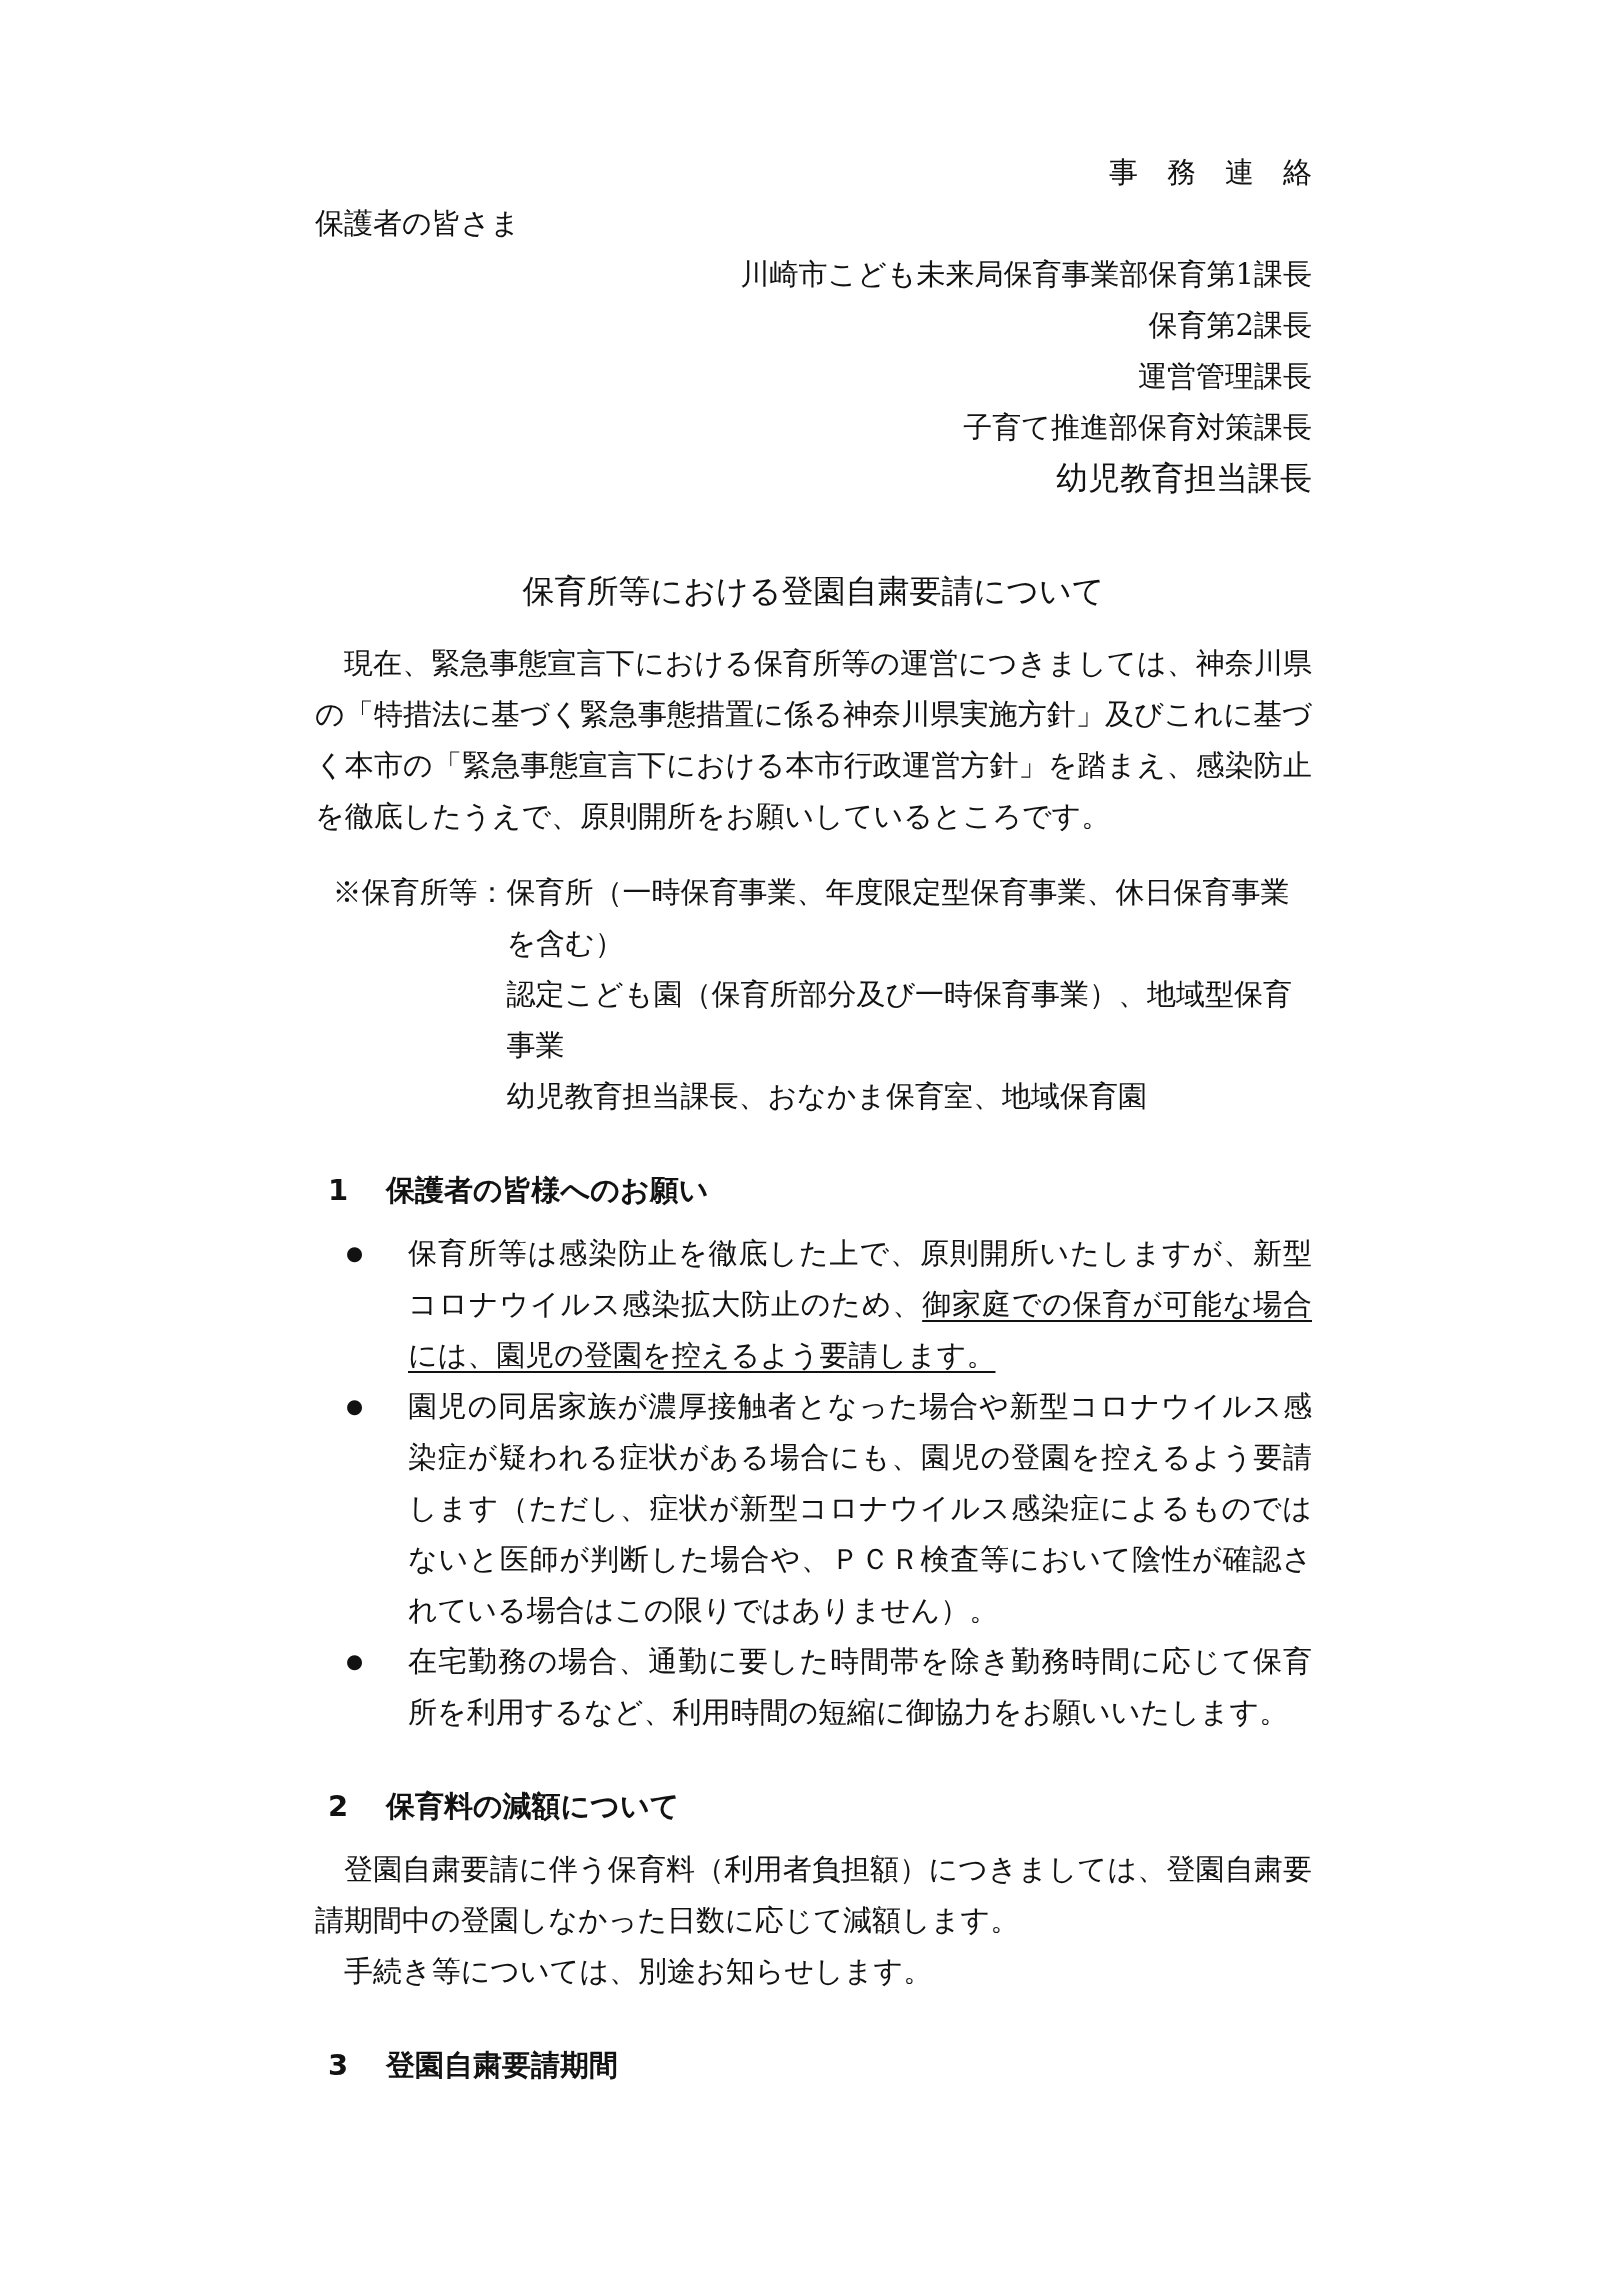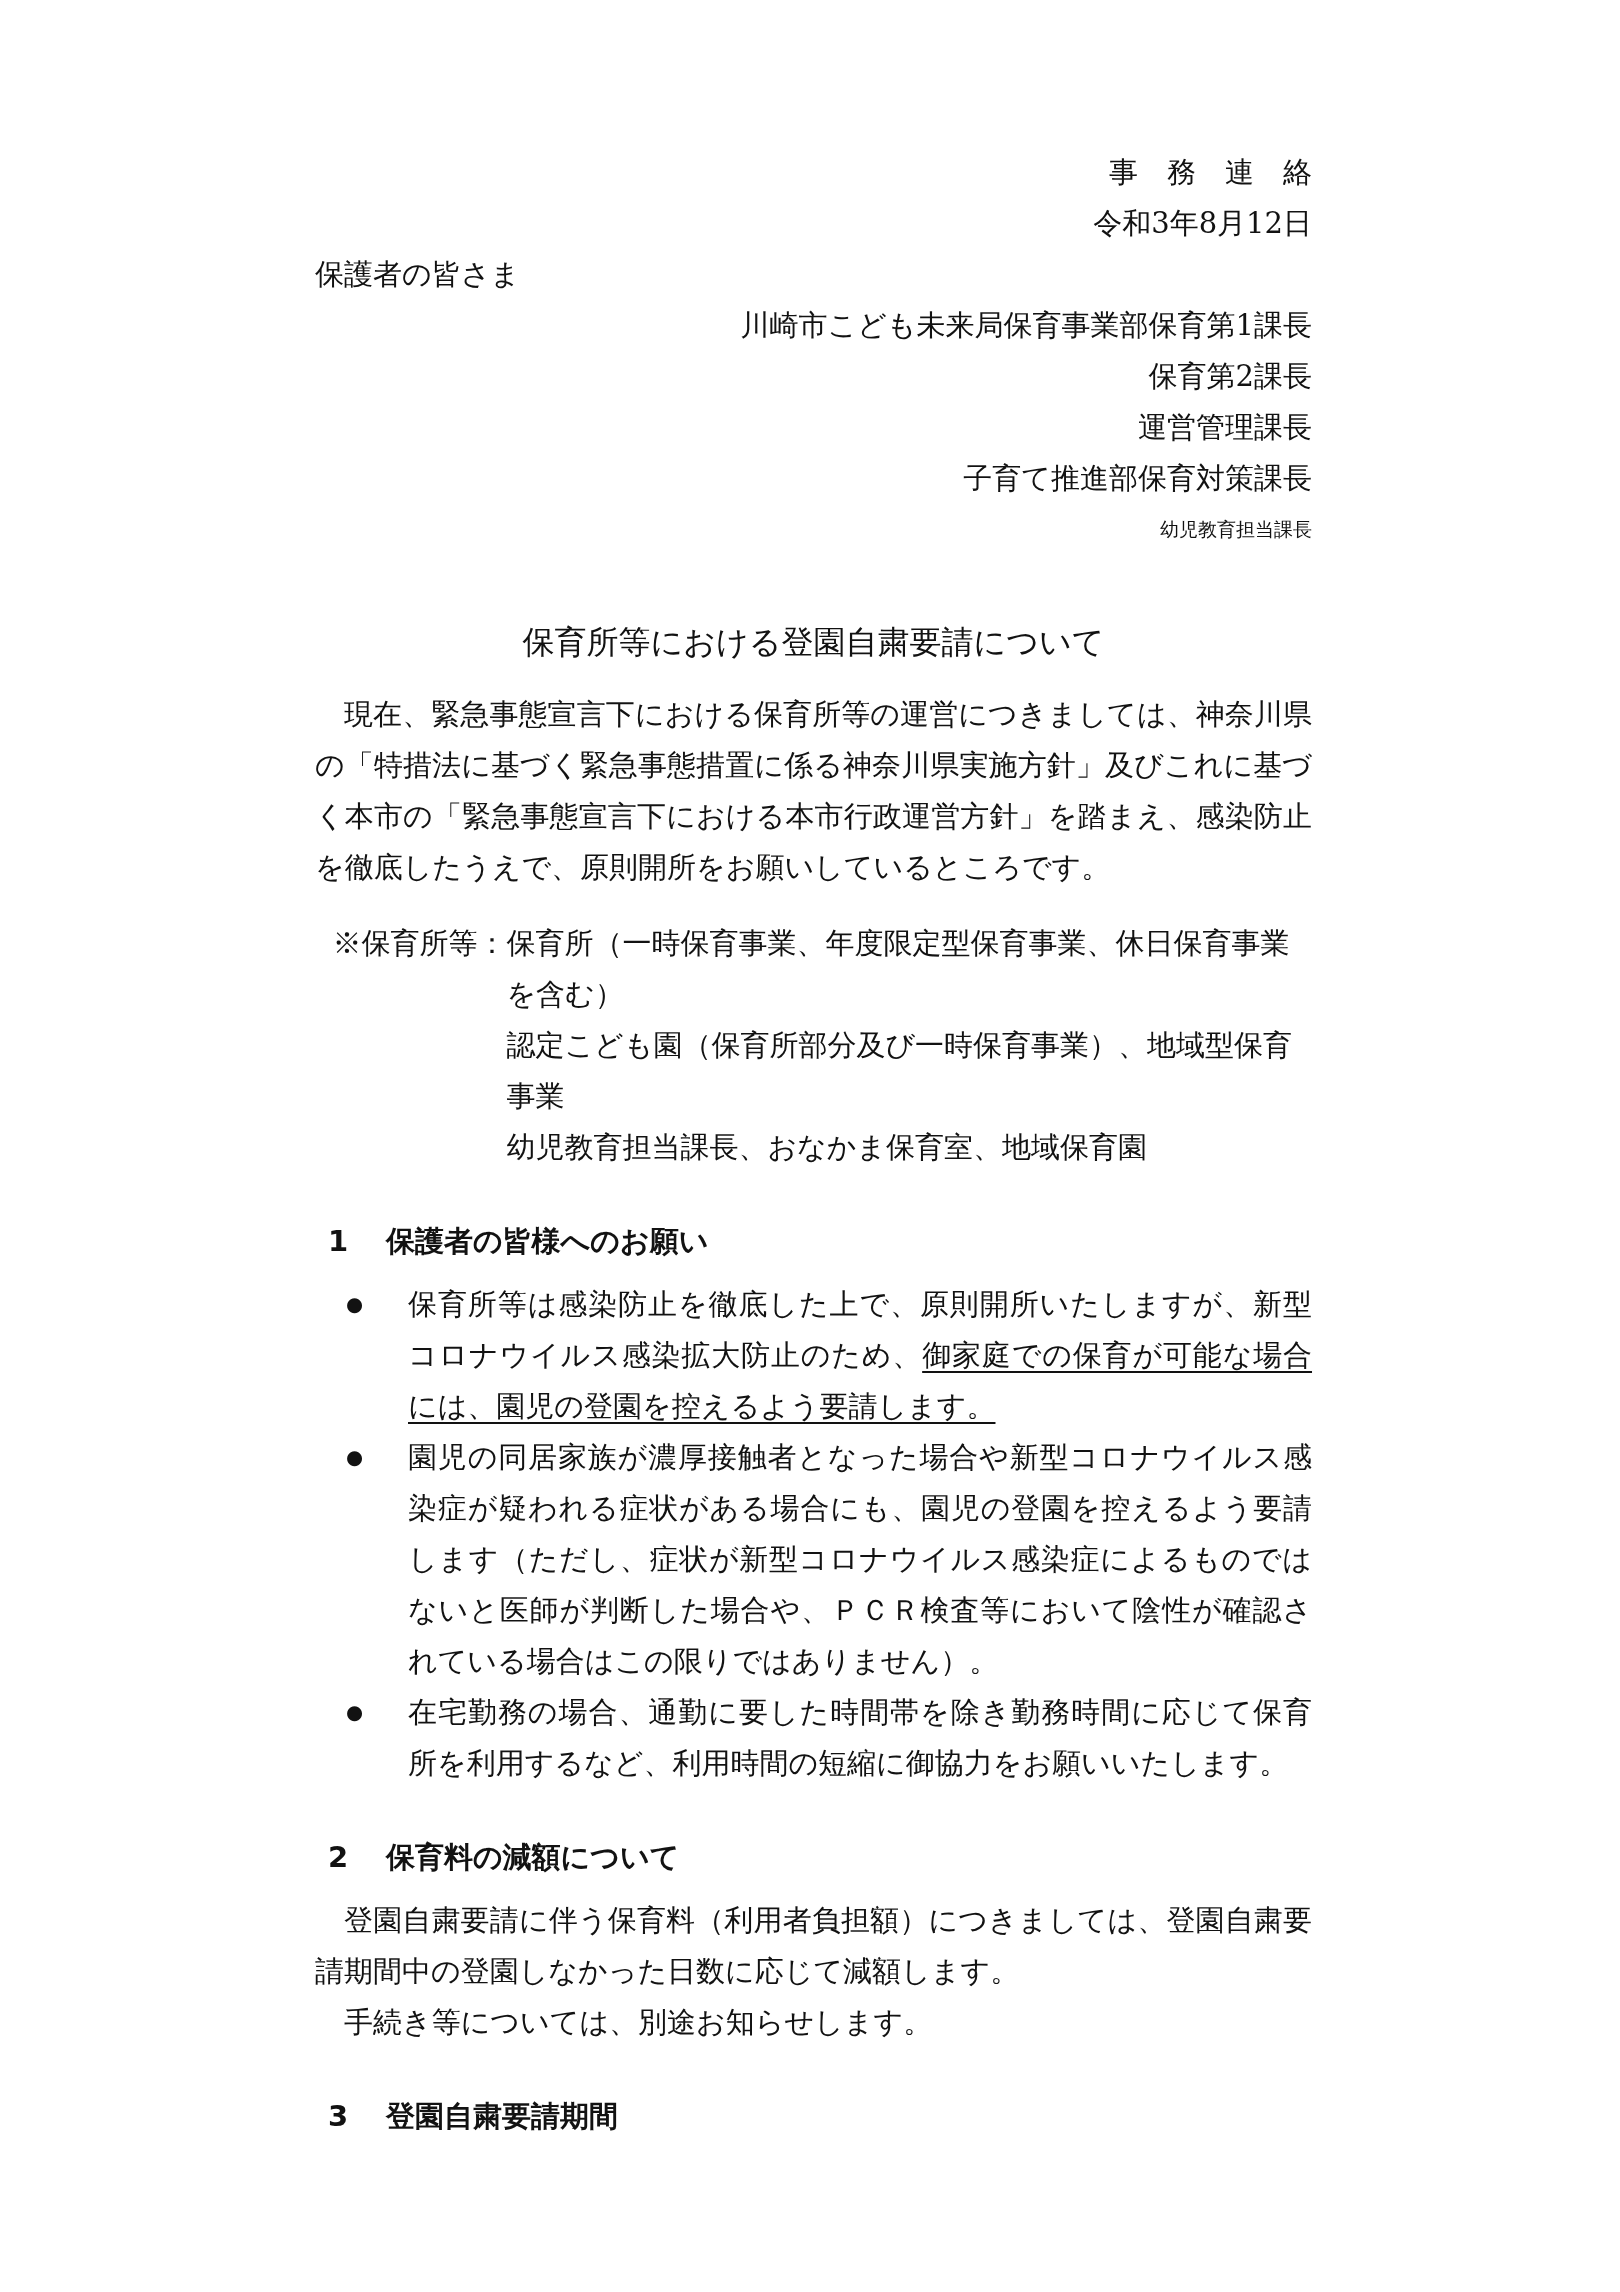--- a/index.html
+++ b/index.html
@@ -19,21 +19,21 @@
     overflow: hidden;
   }
 
   .doc-type { text-align: right; }
   .doc-date { text-align: right; }
   .addressee { text-align: left; }
 
   .senders { text-align: right; }
   .sender-line-small {
     font-family: "DejaVu Sans", "Liberation Sans", sans-serif;
-    font-size: 19px;
+    font-size: 32px;
   }
 
   .title {
     font-size: 32px;
     font-weight: normal;
     text-align: center;
     line-height: 53px;
     margin-top: 61px;
     margin-bottom: 19.6px;
     font-family: "DejaVu Serif", "Liberation Serif", serif;
@@ -82,21 +82,20 @@
     text-underline-offset: 5.9px;
     text-decoration-thickness: 1.5px;
   }
 </style>
 </head>
 <body>
 
 <div class="page">
 
   <div class="doc-type">事　務　連　絡</div>
-  <div class="doc-date">令和3年8月12日</div>
 
   <div class="addressee">保護者の皆さま</div>
 
   <div class="senders">
     <div>川崎市こども未来局保育事業部保育第1課長</div>
     <div>保育第2課長</div>
     <div>運営管理課長</div>
     <div>子育て推進部保育対策課長</div>
     <div class="sender-line-small">幼児教育担当課長</div>
   </div>

